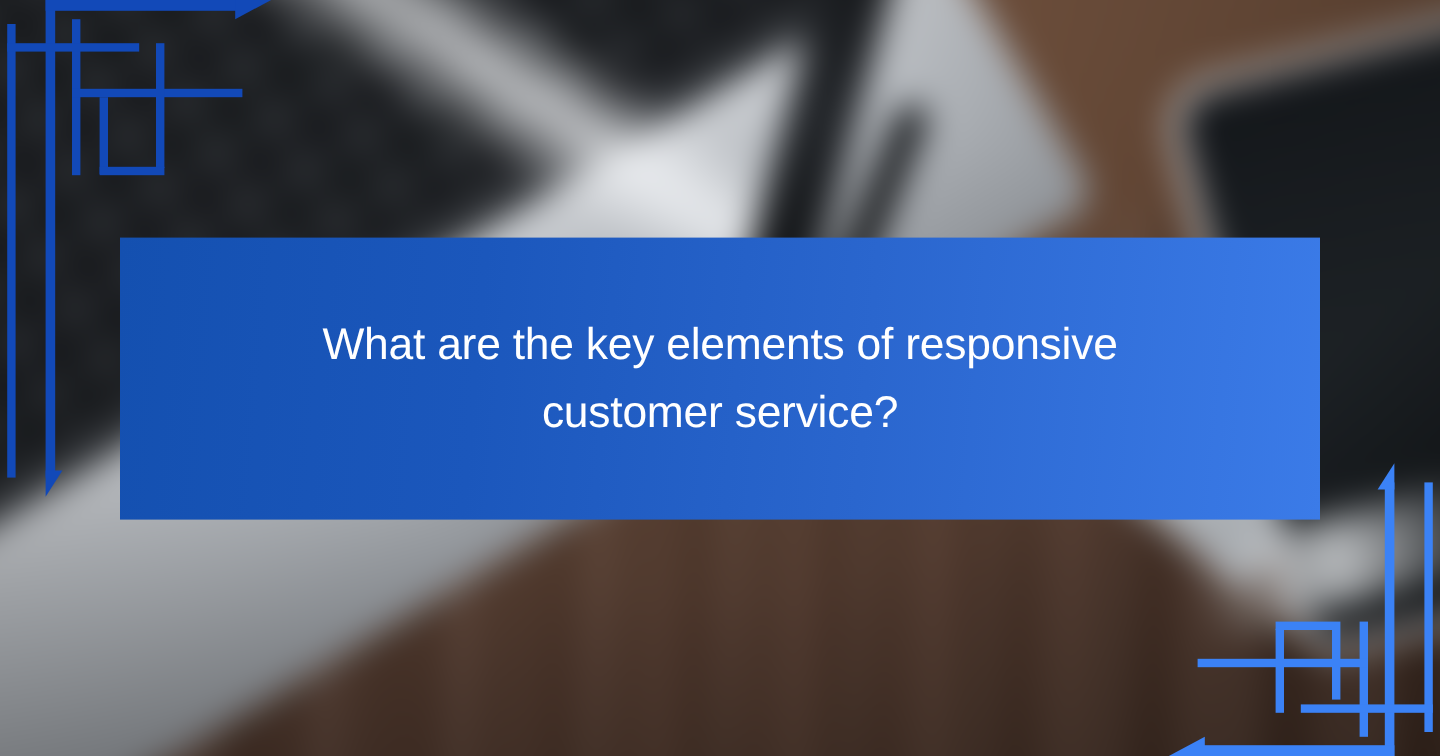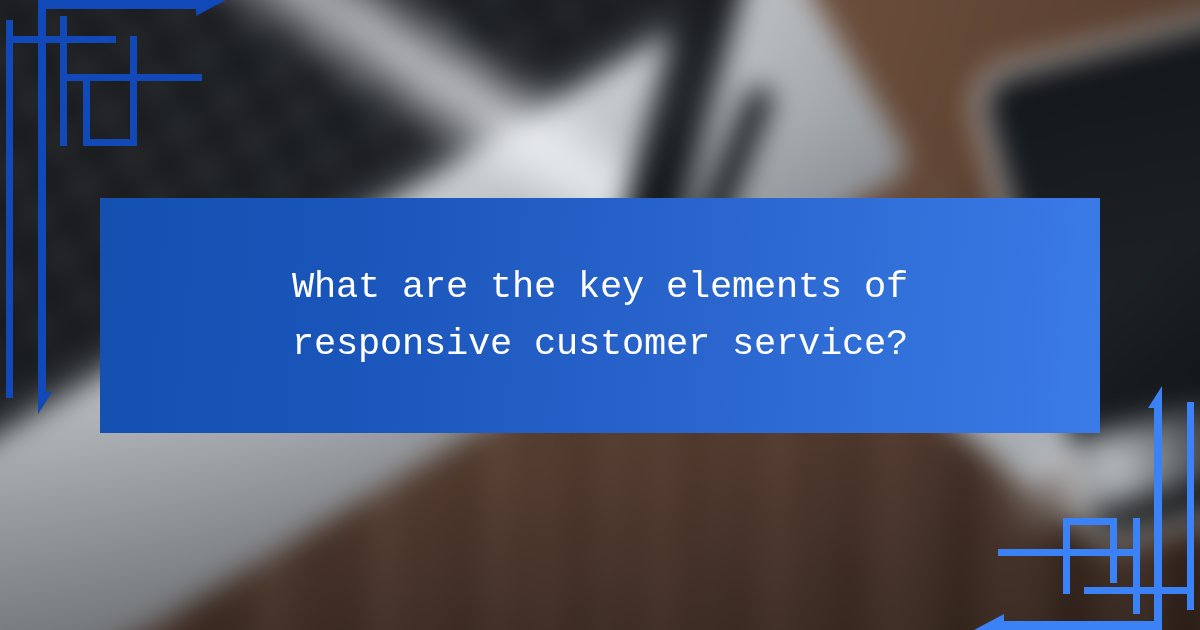--- a/index.html
+++ b/index.html
@@ -264,21 +264,21 @@
     background: linear-gradient(95deg, #1450B0 0%, #1B57BC 30%, #2A66CE 62%, #3B7BE8 100%);
     display: flex;
     align-items: center;
     justify-content: center;
     box-sizing: border-box;
     padding: 0 46px;
   }
   .headline {
     margin: 0;
     color: #ffffff;
-    font-family: Liberation Mono, monospace;
+    font-family: Liberation Sans, sans-serif;
     font-size: 37px;
     font-weight: 400;
     line-height: 1.52;
     text-align: center;
     letter-spacing: -0.2px;
     max-width: 700px;
   }
 </style>
 </head>
 <body>

